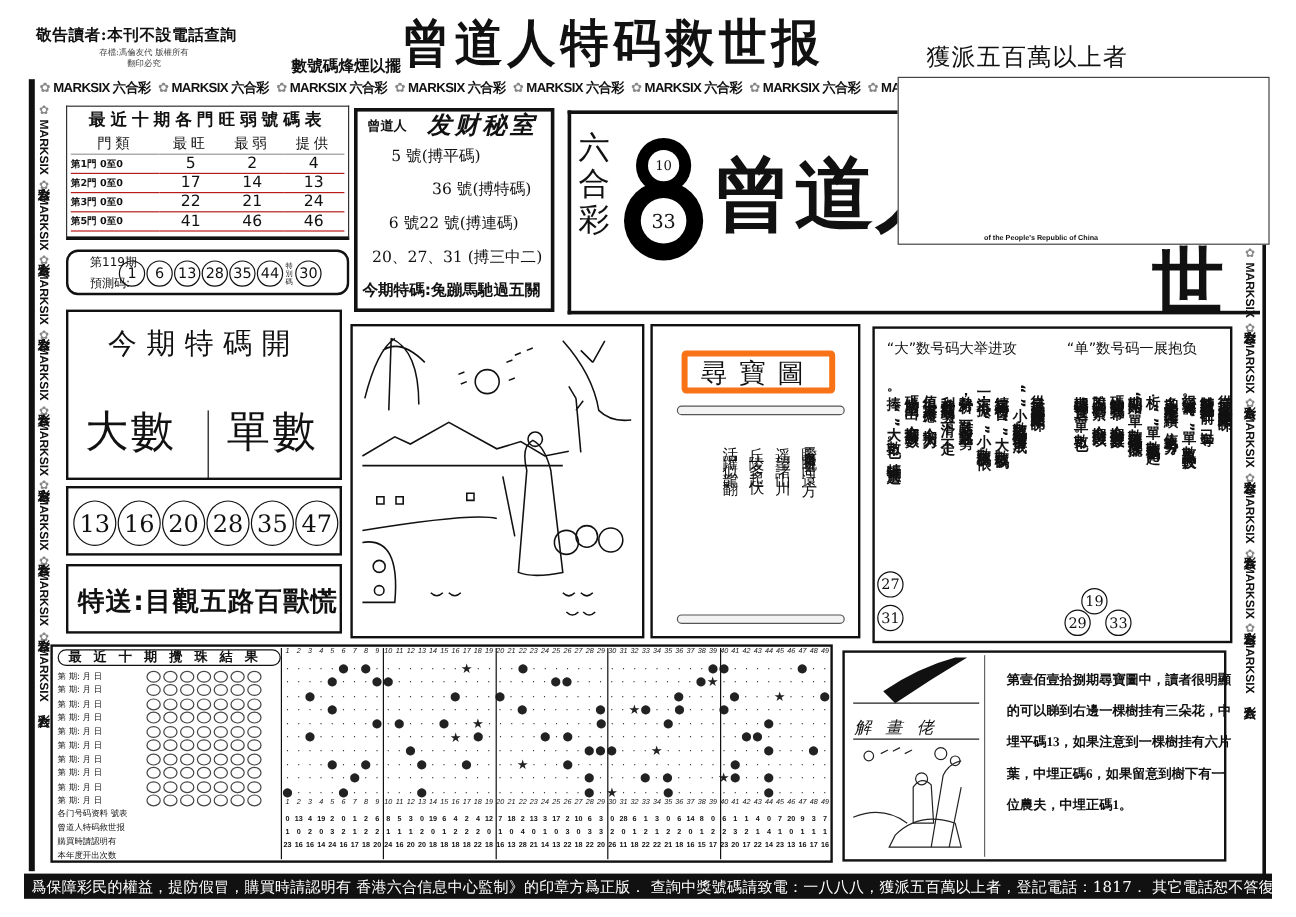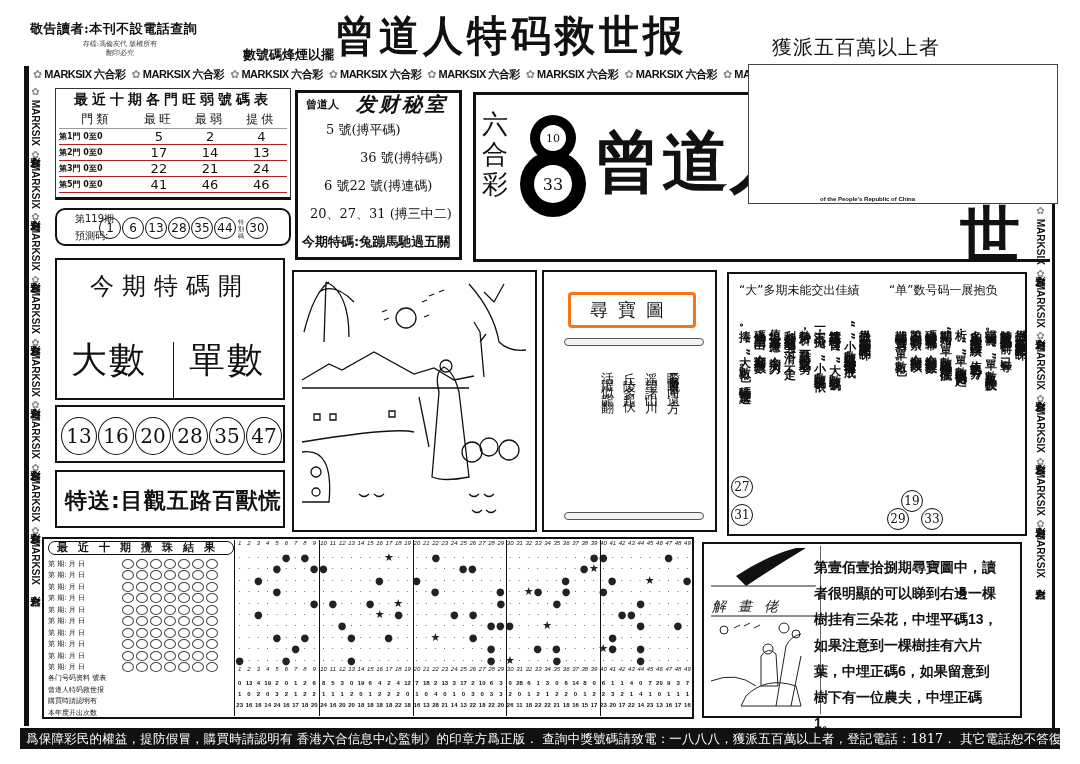--- a/index.html
+++ b/index.html
@@ -70,21 +70,21 @@
   #nums-row .ball { width: 36px; height: 38px; font-size: 20px; font-family: "DejaVu Serif", serif; }
 
   #gift { left: 55px; top: 470px; width: 230px; height: 58px; border: 2px solid #111; }
   #gift .t { position: absolute; left: 8px; top: 14px; font-size: 22px; font-weight: bold; white-space: nowrap; letter-spacing: 1px; font-family: "DejaVu Sans", sans-serif; }
 
   
   #picture { left: 292px; top: 270px; width: 245px; height: 262px; border: 2px solid #111; }
 
   
   #treasure { left: 542px; top: 270px; width: 175px; height: 262px; border: 2px solid #111; }
-  #treasure .title-box { position: absolute; left: 24px; top: 20px; width: 128px; height: 36px; border: 3px solid #f97316; border-radius: 4px; font-size: 18px; letter-spacing: 10px; text-align: center; line-height: 30px; font-family: "DejaVu Sans", sans-serif; }
+  #treasure .title-box { position: absolute; left: 24px; top: 20px; width: 128px; height: 36px; border: 5px solid #f97316; border-radius: 4px; font-size: 22px; letter-spacing: 10px; text-align: center; line-height: 30px; font-family: "DejaVu Sans", sans-serif; }
   #treasure .scroll { position: absolute; left: 20px; width: 140px; height: 8px; border: 1px solid #555; border-radius: 4px; background: #f3f3f3; }
   #treasure .poem { position: absolute; left: 52px; top: 90px; writing-mode: vertical-rl; font-size: 13px; line-height: 22px; letter-spacing: 7px; }
   #treasure .hint { position: absolute; left: 123px; top: 96px; writing-mode: vertical-rl; font-size: 9px; font-weight: bold; letter-spacing: 1px; }
 
   
   #articles { left: 727px; top: 272px; width: 300px; height: 264px; border: 2px solid #111; }
   #articles .h { position: absolute; top: 8px; font-size: 12px; white-space: nowrap; font-family: "DejaVu Sans", sans-serif; }
   #articles .col { position: absolute; top: 46px; writing-mode: vertical-rl; font-size: 12px; font-weight: bold; line-height: 15px; letter-spacing: 2px; height: 200px; font-family: "DejaVu Sans", sans-serif; }
   #articles .circ { position: absolute; width: 22px; height: 22px; font-size: 12px; font-family: "DejaVu Serif", serif; }
 
@@ -100,21 +100,21 @@
   #results .numhdr span, #results .srow span { flex: 1; text-align: center; }
   #results .drow { display: flex; height: 11.4px; font-size: 8px; line-height: 11px; }
   #results .drow span { flex: 1; text-align: center; color: #222; }
   #results .srow { display: flex; height: 11px; font-size: 6px; font-weight: bold; font-family: "Liberation Sans", sans-serif; line-height: 11px; }
   #results .vsep { position: absolute; top: 0; width: 1px; height: 176px; background: #111; }
 
   
   #solution { left: 702px; top: 542px; width: 320px; height: 176px; border: 2px solid #111; }
   #solution .img { position: absolute; left: 2px; top: 2px; width: 115px; height: 168px; border-right: 1px solid #666; }
   #solution .ttl { position: absolute; left: 6px; top: 52px; font-size: 14px; letter-spacing: 12px; font-family: "DejaVu Serif", serif; font-style: italic; }
-  #solution .txt { position: absolute; left: 110px; top: 10px; width: 188px; font-size: 14px; line-height: 26px; font-weight: bold; font-family: Liberation Sans, sans-serif; }
+  #solution .txt { position: absolute; left: 135px; top: 10px; width: 188px; font-size: 11px; line-height: 26px; font-weight: bold; font-family: Liberation Serif, serif; }
 
   
   #footer { left: 20px; top: 728px; width: 1040px; height: 21px; background: #111; color: #fff; font-size: 12.5px; line-height: 21px; white-space: nowrap; overflow: hidden; padding-left: 6px; letter-spacing: 0.2px; }
 </style>
 </head>
 <body>
 
 <div class="abs" id="notice">敬告讀者:本刊不設電話查詢</div>
 <div class="abs" id="notice-small">存檔:馮倫友代 版權所有 翻印必究</div>
 <div class="abs" id="issue-label">數號碼烽煙以擺</div>
@@ -264,21 +264,21 @@
       <div>瞻眺向遠方</div>
       <div>遥望諸山川</div>
       <div>丘陵多起伏</div>
       <div>活躍似龍翻</div>
     </div>
   <div class="hint">一字記之曰:望</div>
   <div class="scroll" style="top:240px;"></div>
 </div>
 
 <div class="abs" id="articles">
-  <div class="h" style="left:10px;">“大”多期未能交出佳績</div>
+  <div class="h" style="left:10px;">“大”数号码大举进攻</div>
   <div class="h" style="left:160px;">“单”数号码一展抱负</div>
   <div id="big-cols">
       <div class="col" style="left: 128px;">從最近五期開獎結果睇，</div>
       <div class="col" style="left: 113px;">“小”數號碼盡情發揮成</div>
       <div class="col" style="left: 98px;">績高居榜首。“大”數號碼</div>
       <div class="col" style="left: 83px;">一沉不振，“小”數號碼依</div>
       <div class="col" style="left: 68px;">勢分析，難見一號之形勢</div>
       <div class="col" style="left: 53px;">利今期有順勢“下滑”不走</div>
       <div class="col" style="left: 38px;">值得大家考慮。今期大力</div>
       <div class="col" style="left: 23px;">碼勝望凸出，今期可致數</div>

